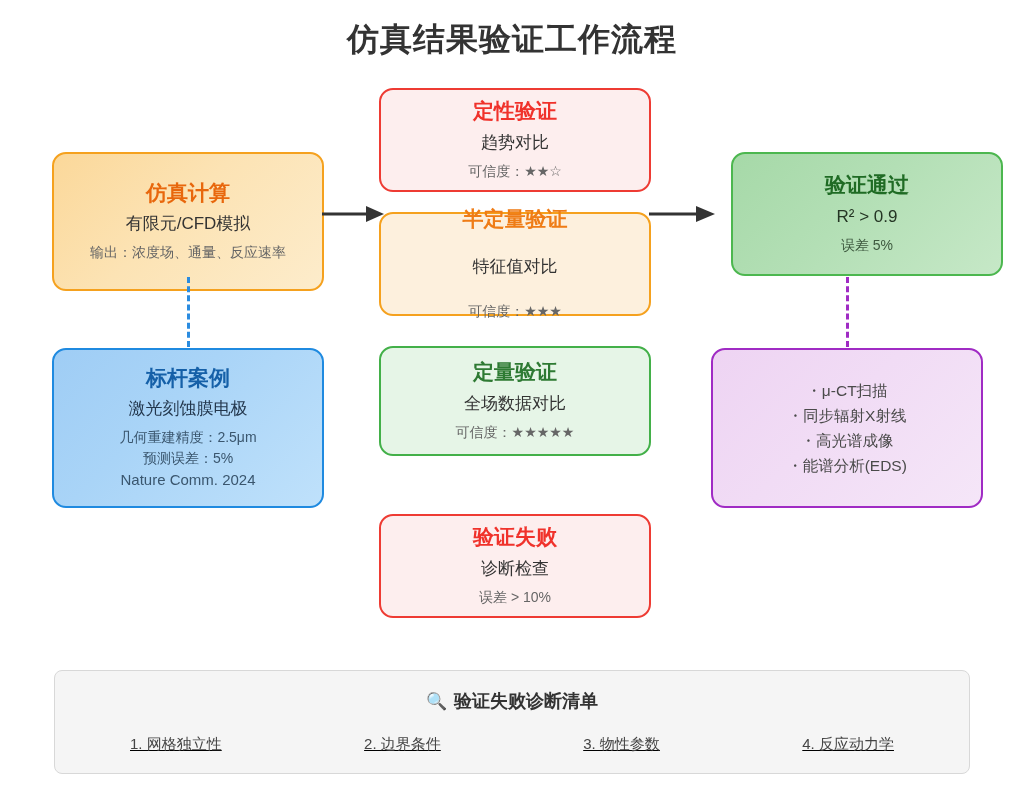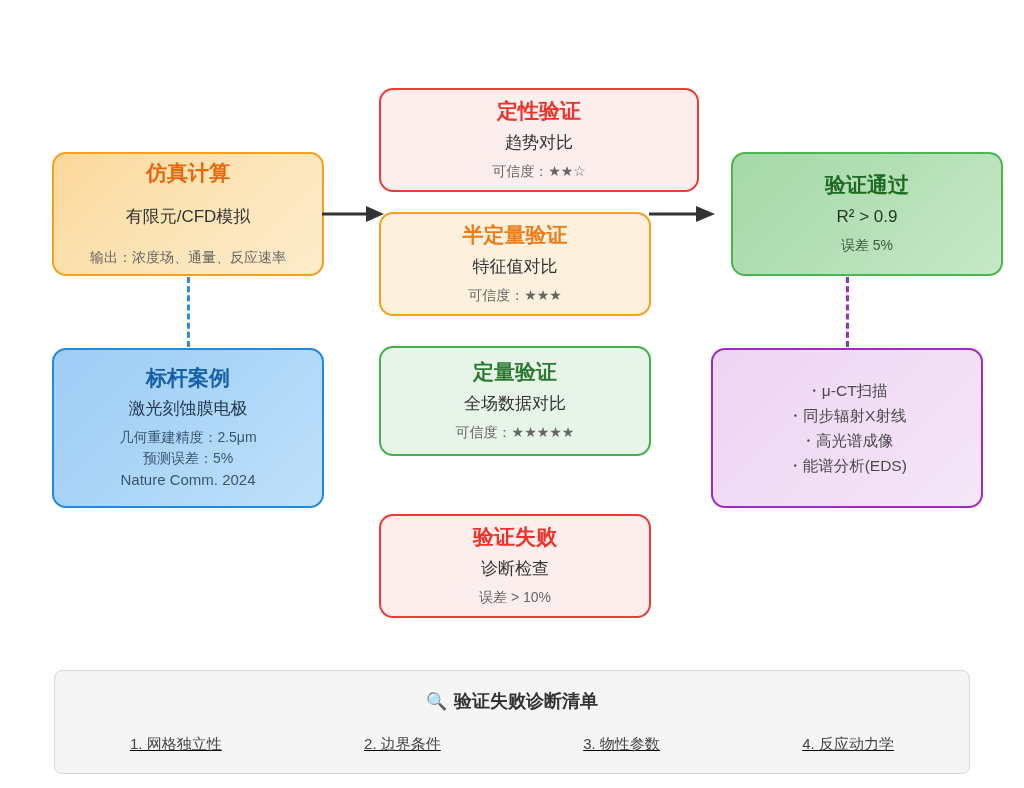--- a/index.html
+++ b/index.html
@@ -70,47 +70,47 @@
     font-size: 15px;
   }
   .node .n-bullet {
     font-size: 15.5px;
     color: #4a4a4a;
     line-height: 1.62;
   }
 
   
   #node-simulation {
-    left: 52px; top: 152px; width: 272px; height: 124px;
+    left: 52px; top: 152px; width: 272px; height: 139px;
     border-color: #f5a11e;
     background: linear-gradient(135deg, #fbd89a 0%, #fce3b4 45%, #fdeccb 100%);
-    gap: 12px;
   }
   #node-simulation .n-title { color: #e8670c; }
 
   #node-benchmark {
     left: 52px; top: 348px; width: 272px; height: 160px;
     border-color: #1f8ae0;
     background: linear-gradient(135deg, #9fcdf5 0%, #a9d4f7 40%, #bfe1fb 100%);
   }
   #node-benchmark .n-title { color: #1560a8; }
   #node-benchmark .n-sub { color: #23374d; }
   #node-benchmark .n-meta { color: #3a566e; }
 
   #node-qualitative {
-    left: 379px; top: 88px; width: 320px; height: 104px;
+    left: 379px; top: 88px; width: 272px; height: 104px;
     border-color: #ee3b33;
     background: #fdeeee;
   }
   #node-qualitative .n-title { color: #f0322b; }
 
   #node-semiquant {
     left: 379px; top: 212px; width: 272px; height: 104px;
     border-color: #f5a11e;
     background: #fdf0dd;
+    gap: 16px;
   }
   #node-semiquant .n-title { color: #ef7c16; }
 
   #node-quantitative {
     left: 379px; top: 346px; width: 272px; height: 110px;
     border-color: #43b049;
     background: #e6f5e7;
   }
   #node-quantitative .n-title { color: #2e7a33; }
 
@@ -202,20 +202,21 @@
     font-size: 15px;
     color: #444444;
     white-space: nowrap;
   }
 </style>
 </head>
 <body>
 
 <div id="canvas">
 
+  <div id="page-title">仿真结果验证工作流程</div>
 
   <div class="node" id="node-simulation">
     <div class="n-title">仿真计算</div>
     <div class="n-sub">有限元/CFD模拟</div>
     <div class="n-meta">输出：浓度场、通量、反应速率</div>
   </div>
 
   <div class="node" id="node-benchmark">
     <div class="n-title">标杆案例</div>
     <div class="n-sub">激光刻蚀膜电极</div>

